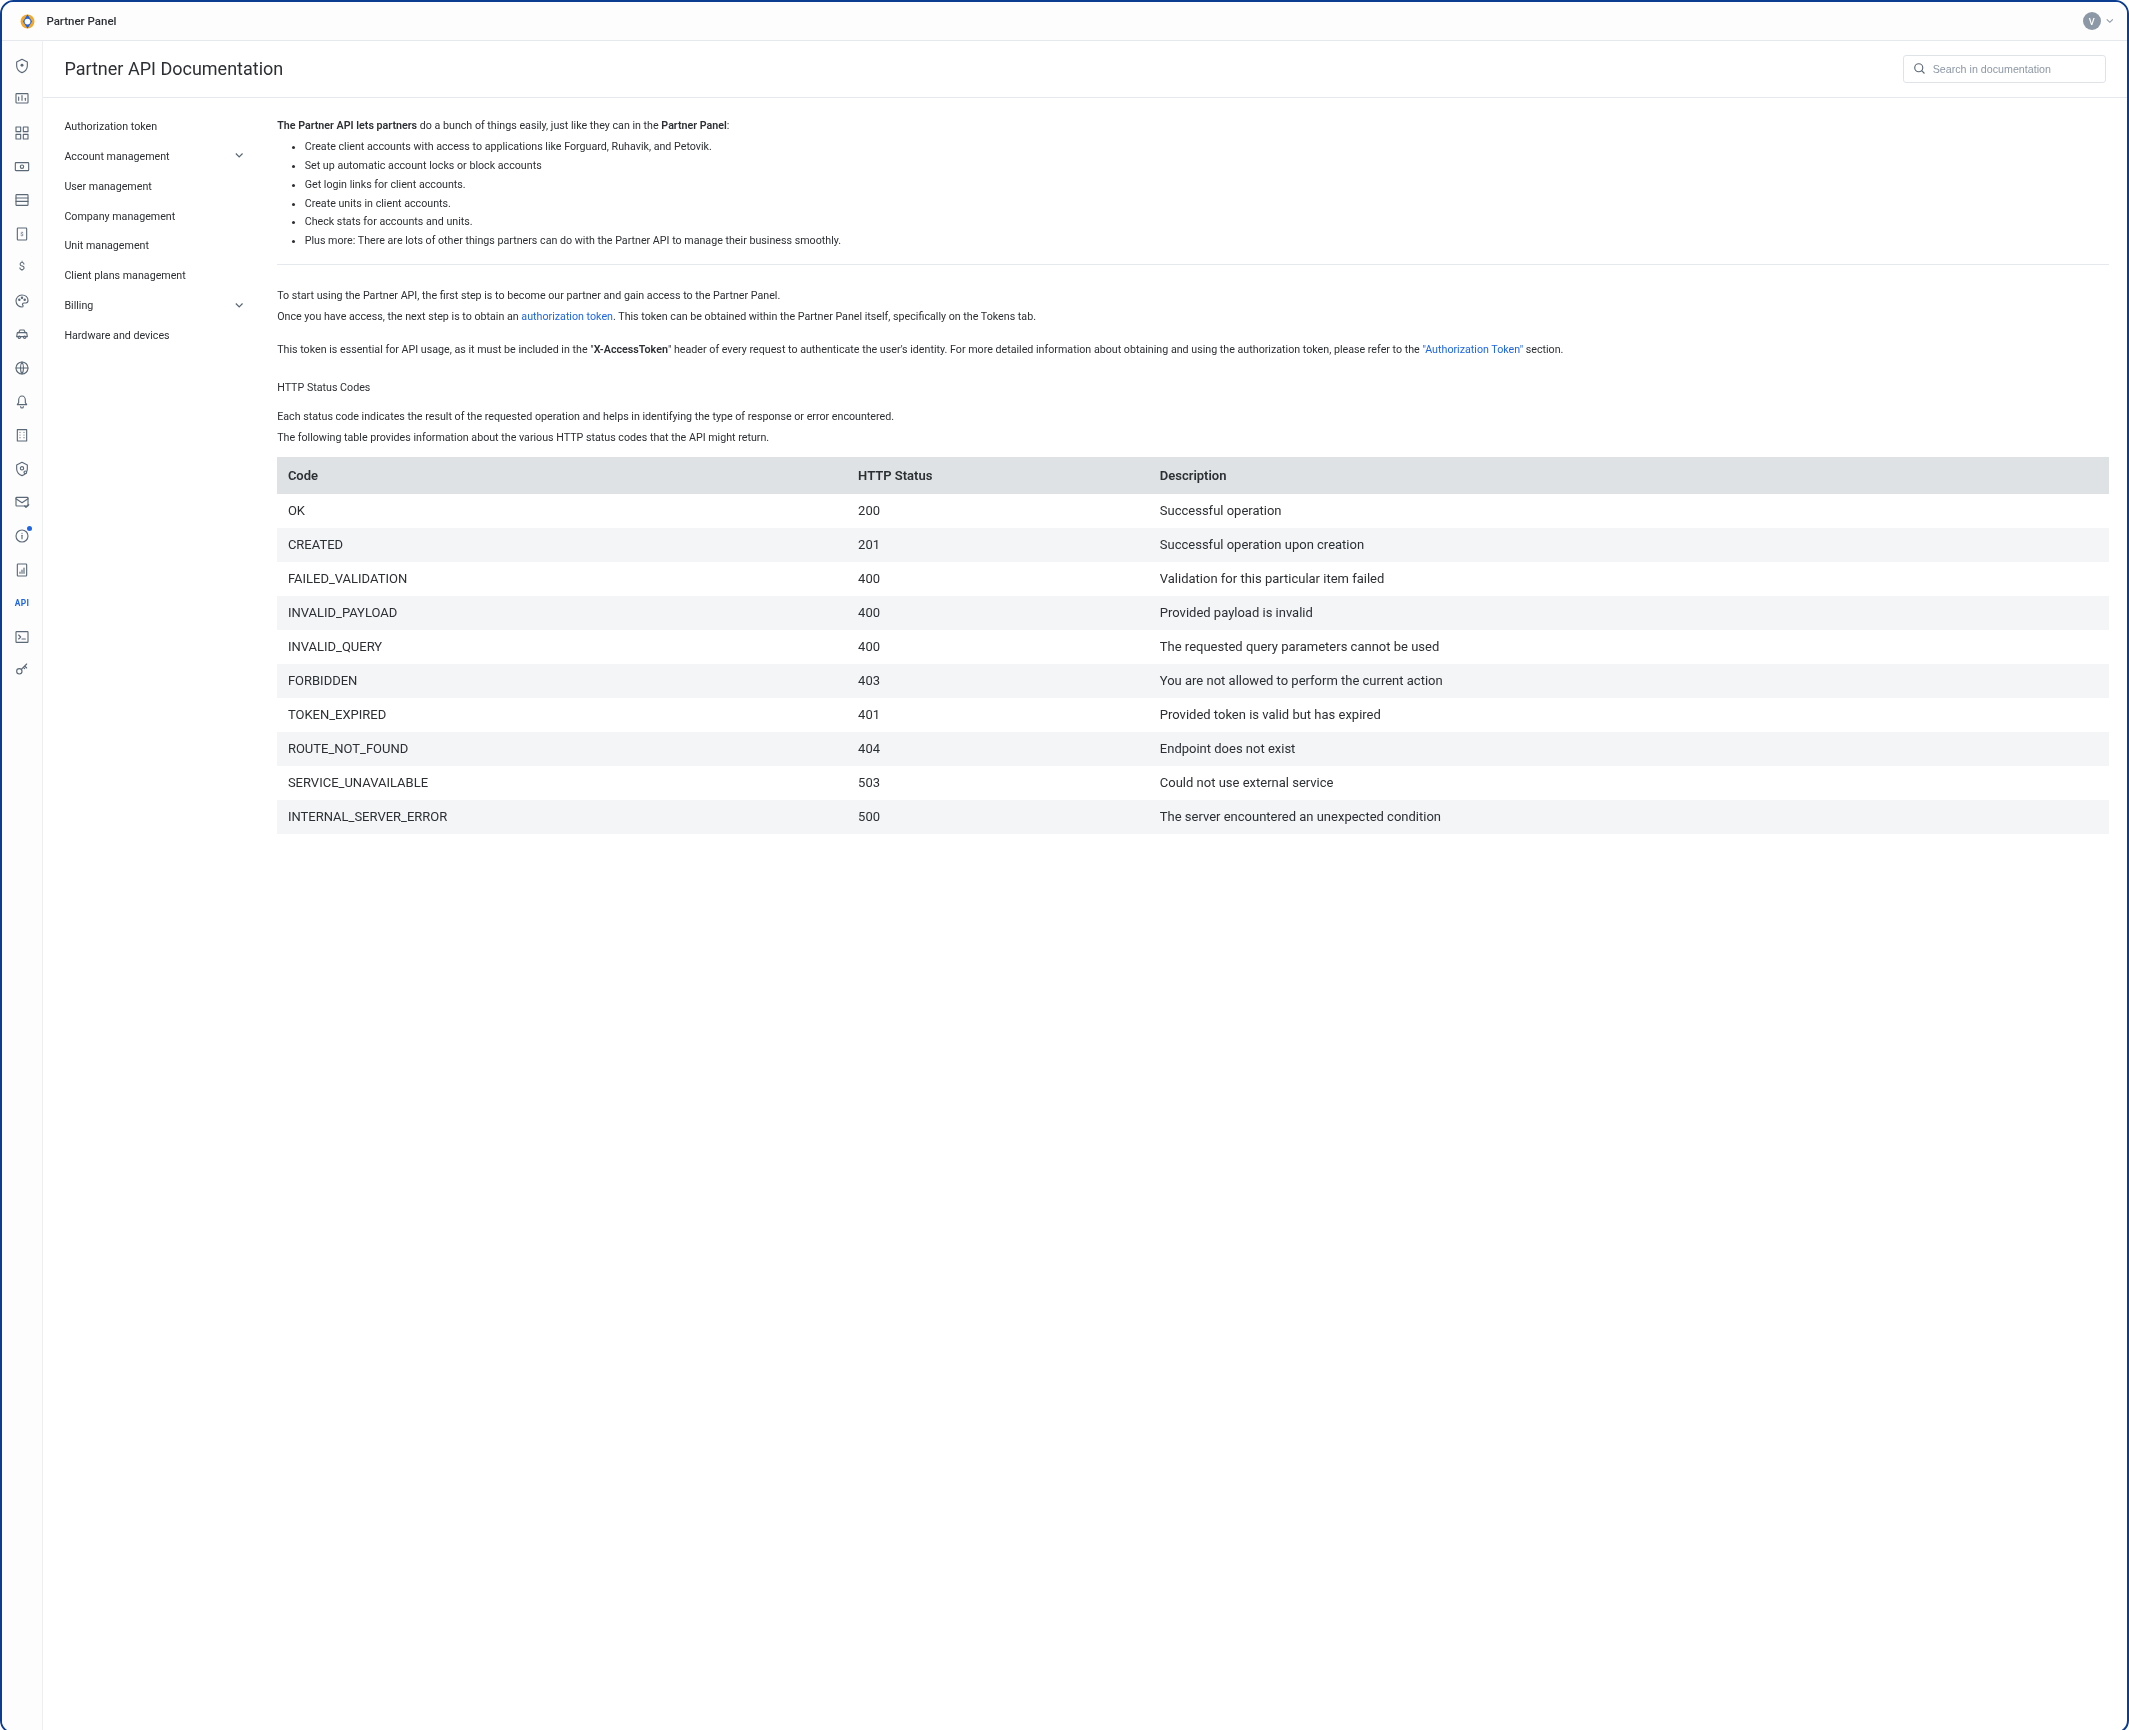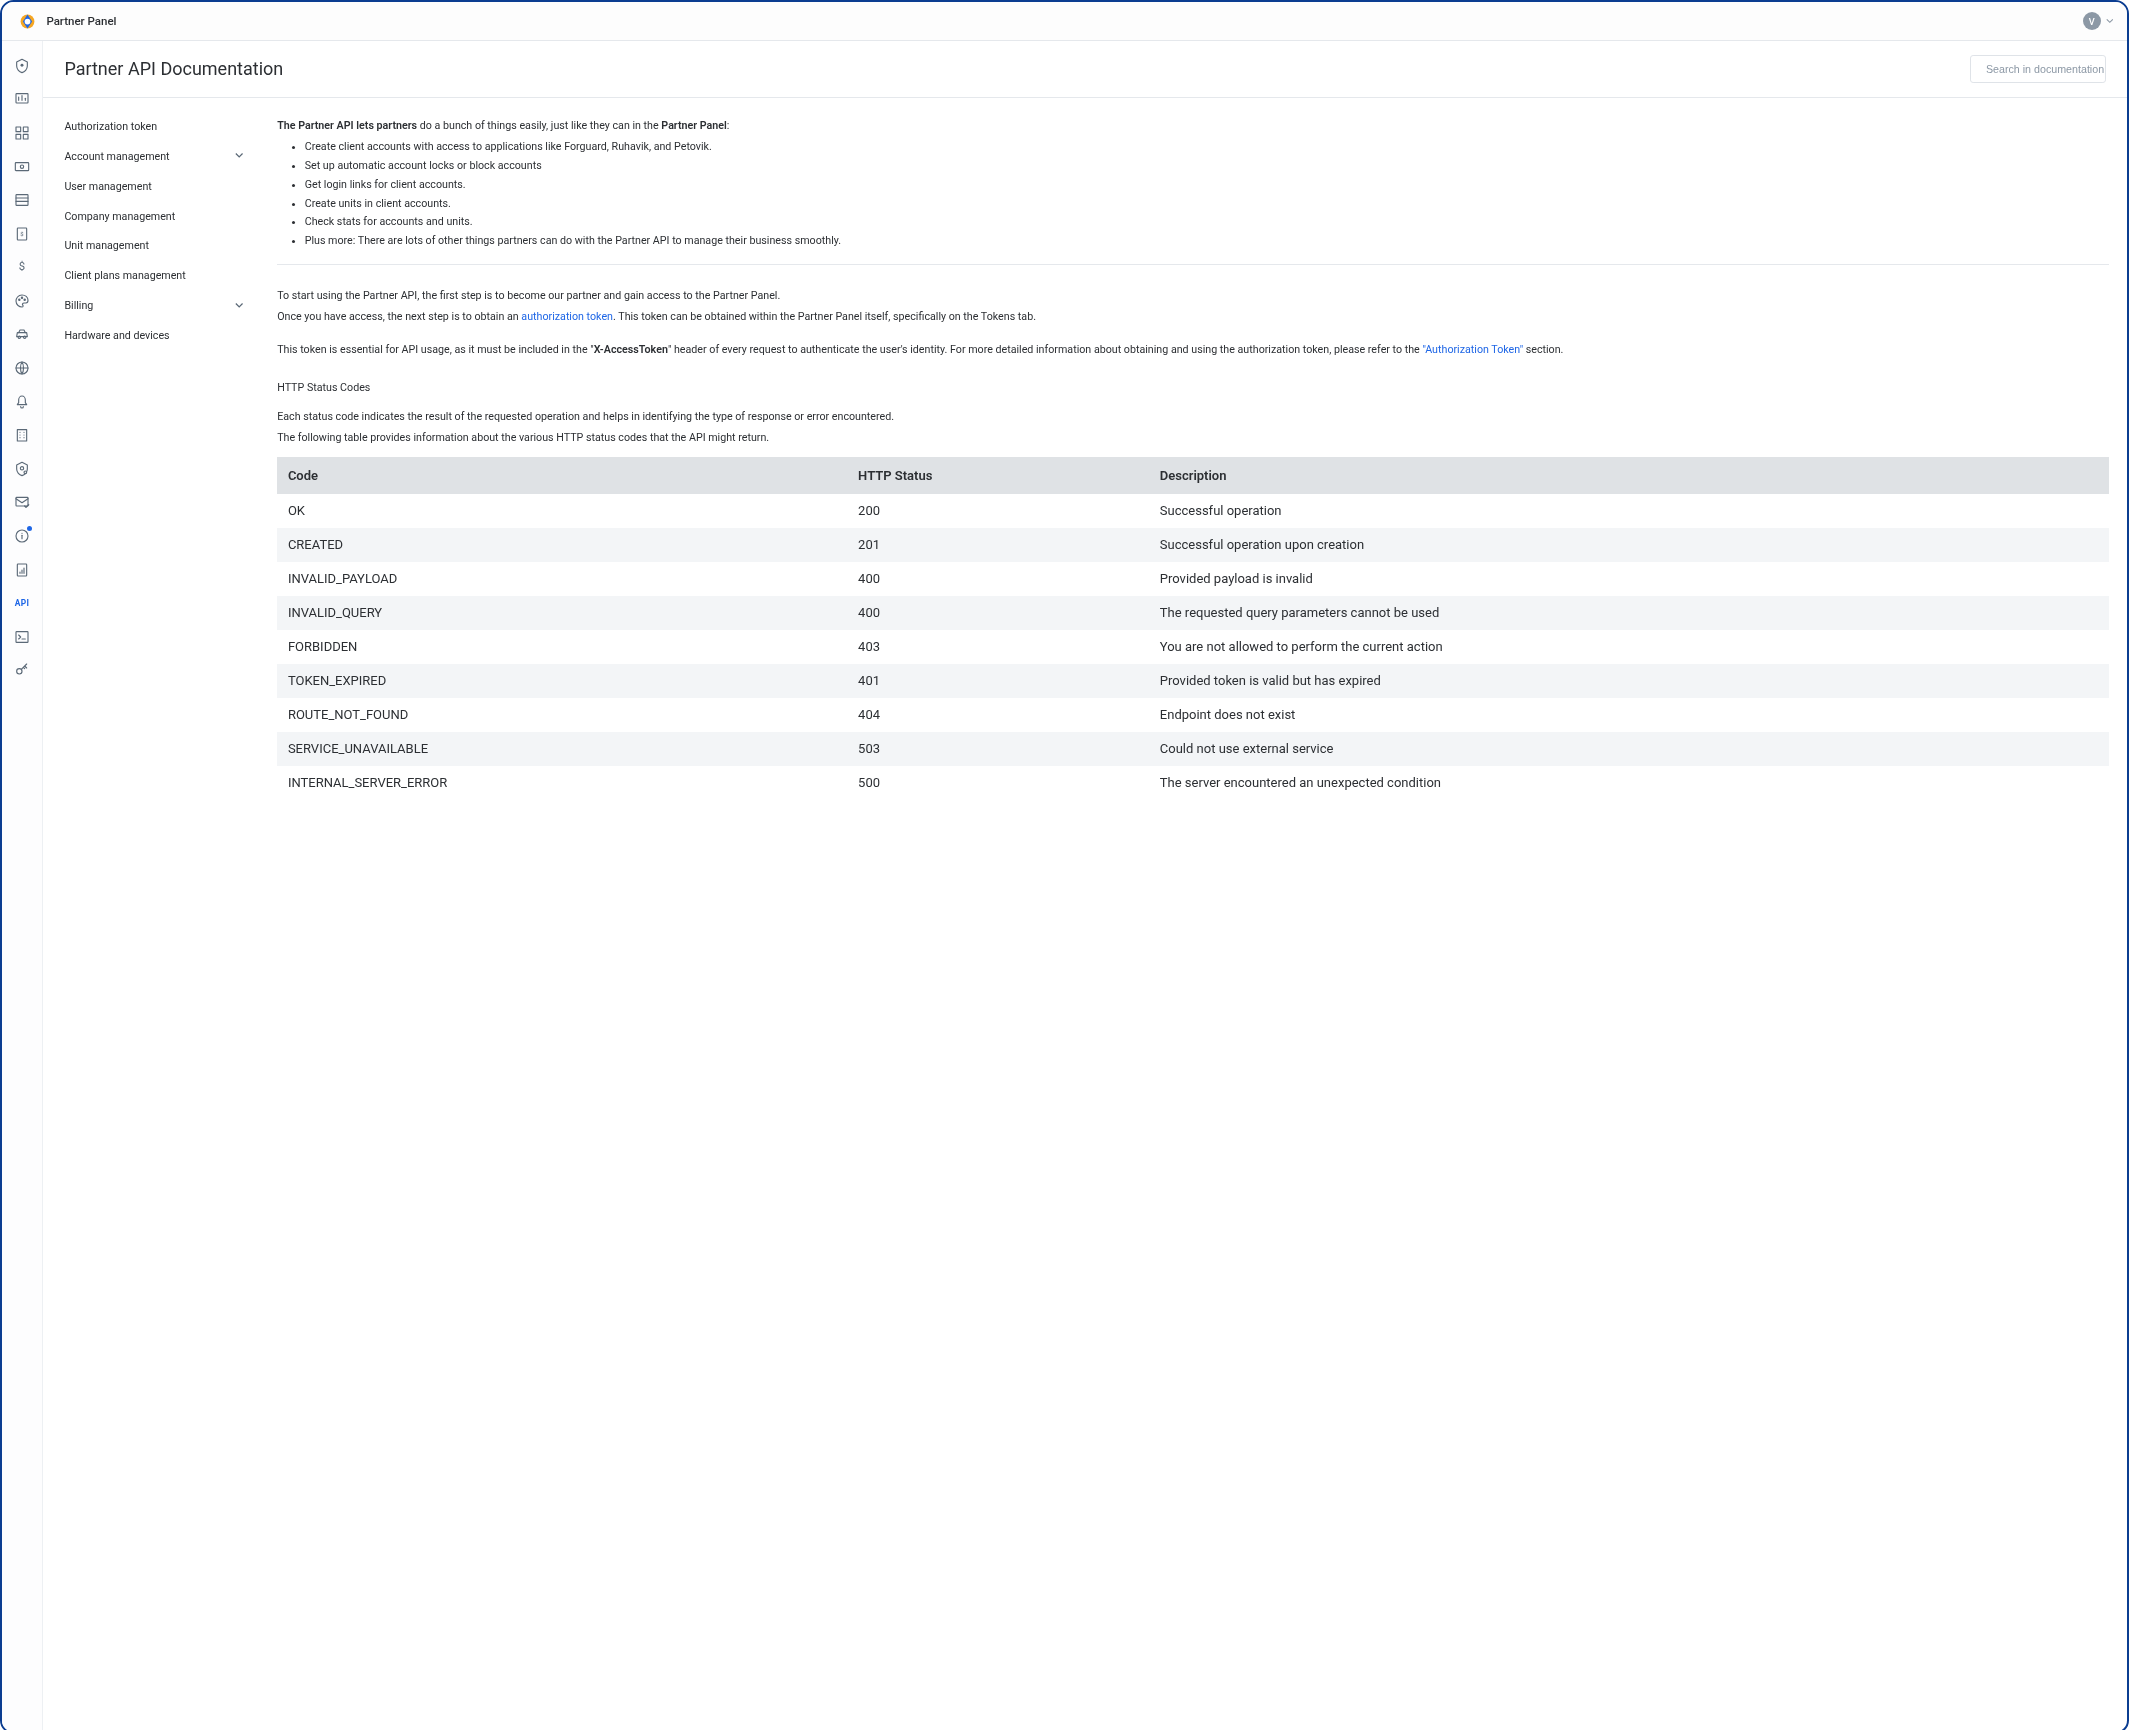--- a/index.html
+++ b/index.html
@@ -47,21 +47,21 @@
 .iconbar .nav-icon.api-text { font-size: 8.4px; font-weight: 700; letter-spacing: 0.4px; }
 .main { flex: 1; display: flex; flex-direction: column; min-width: 0; }
 .page-header {
   display: flex; align-items: center; justify-content: space-between;
   padding: 13.8px 21.4px; border-bottom: 0.8px solid #e5e8ec;
 }
 .page-title { font-size: 18px; font-weight: 400; color: #2c2f33; }
 .search-wrap {
   display: flex; align-items: center; gap: 6.1px;
   border: 0.8px solid #dfe3e8; border-radius: 3.1px;
-  padding: 6.1px 9.2px; width: 136px; background: #fff;
+  padding: 6.1px 9.2px; width: 203px; background: #fff;
 }
 .search-wrap input {
   border: none; outline: none; font-size: 10.7px; flex: 1;
   color: #333; background: transparent;
 }
 .search-wrap input::placeholder { color: #8c98a5; }
 .search-wrap svg { color: #5b6977; }
 .content { display: flex; flex: 1; min-height: 0; overflow: hidden; }
 .toc {
   width: 222px; padding: 15.3px 7.6px 15.3px 21.4px;
@@ -337,20 +337,25 @@
                   <td>OK</td>
                   <td>200</td>
                   <td>Successful operation</td>
                 </tr>
                 <tr>
                   <td>CREATED</td>
                   <td>201</td>
                   <td>Successful operation upon creation</td>
                 </tr>
                 <tr>
+                  <td>FAILED_VALIDATION</td>
+                  <td>400</td>
+                  <td>Validation for this particular item failed</td>
+                </tr>
+                <tr>
                   <td>INVALID_PAYLOAD</td>
                   <td>400</td>
                   <td>Provided payload is invalid</td>
                 </tr>
                 <tr>
                   <td>INVALID_QUERY</td>
                   <td>400</td>
                   <td>The requested query parameters cannot be used</td>
                 </tr>
                 <tr>

